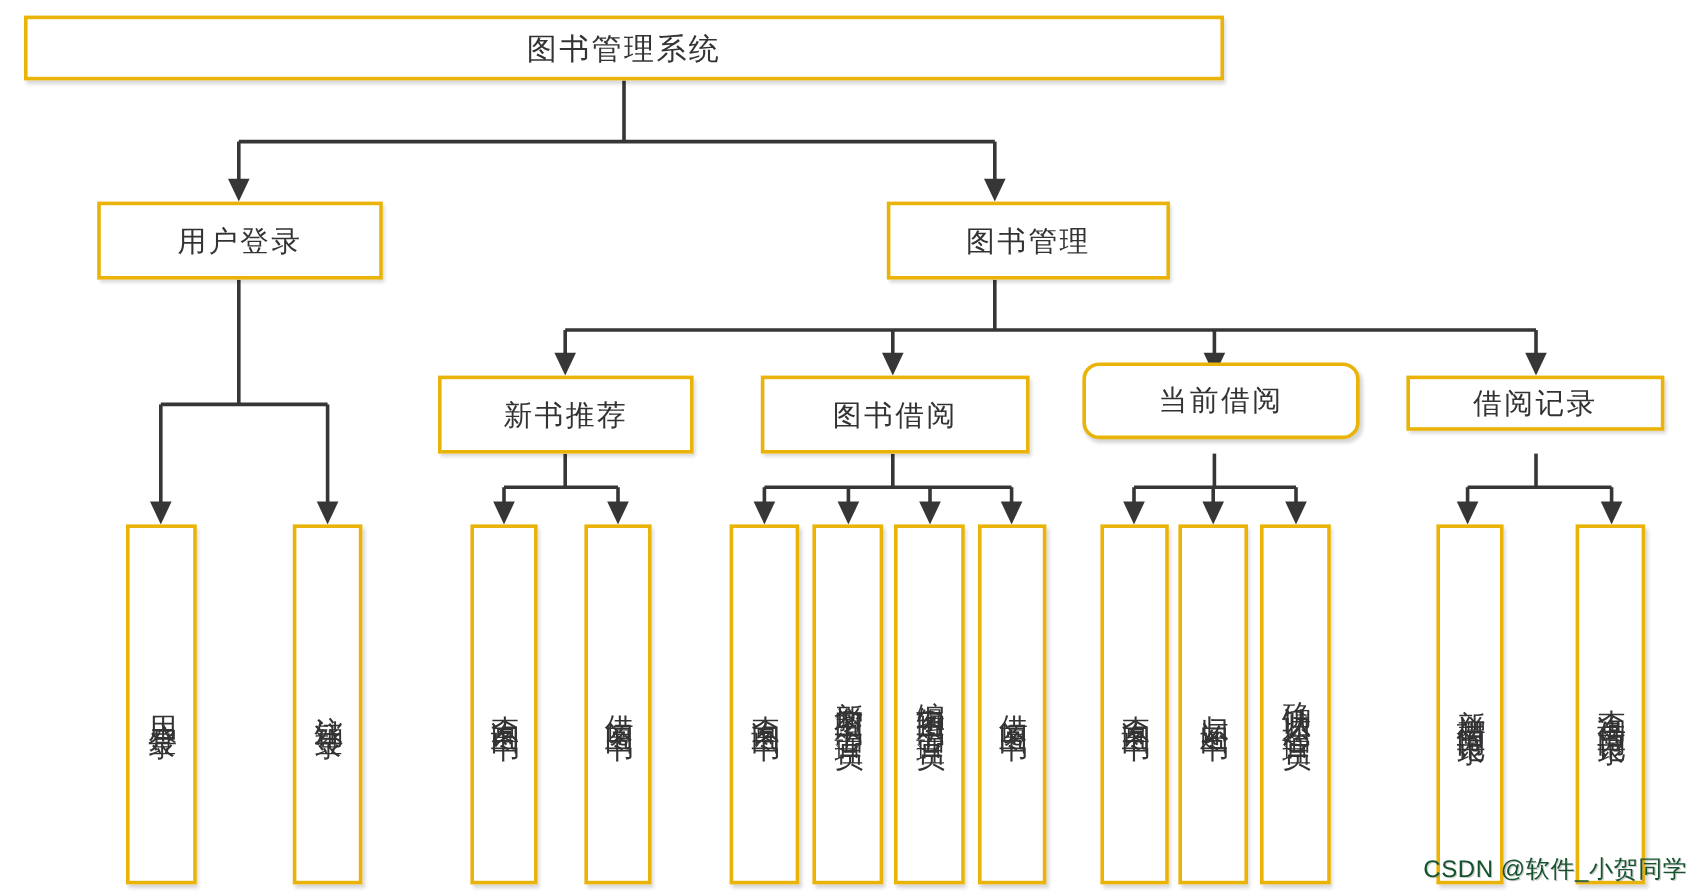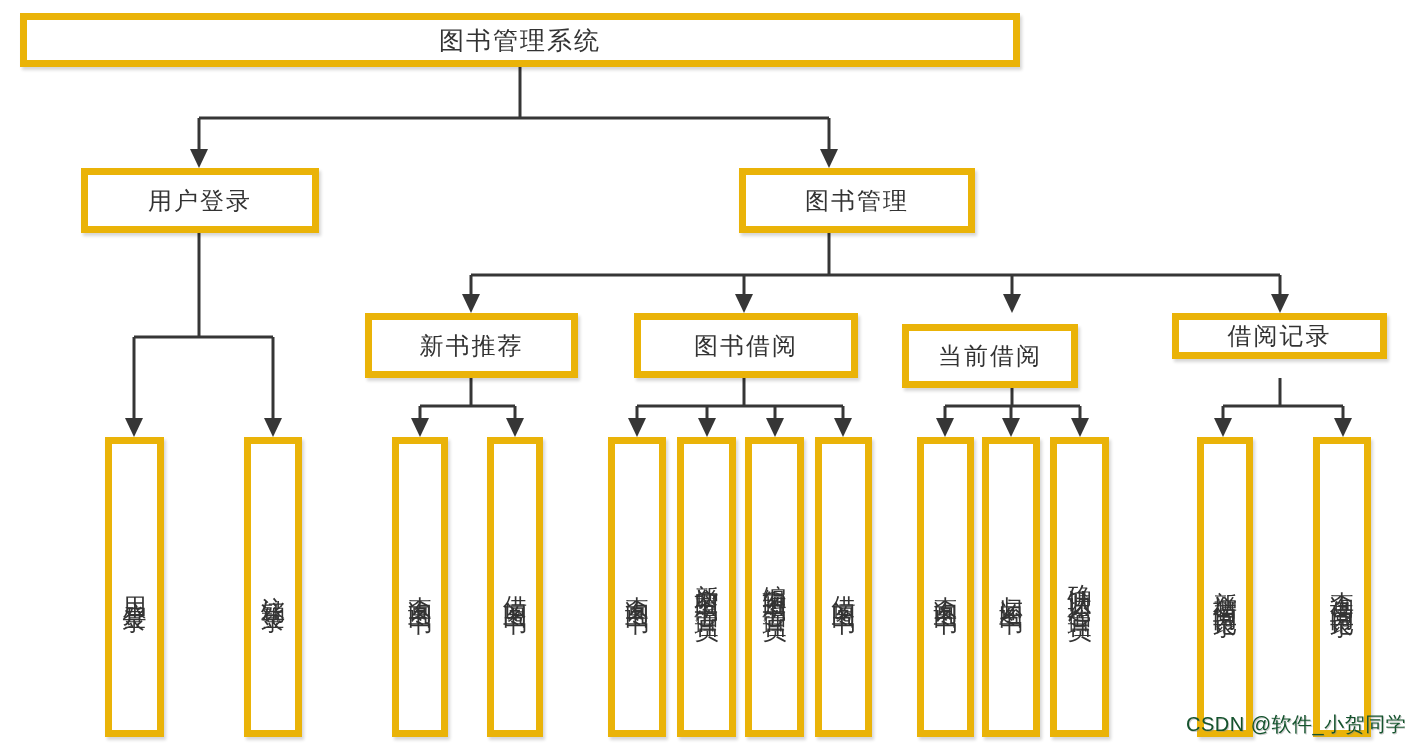--- a/index.html
+++ b/index.html
@@ -13,21 +13,21 @@
     overflow: hidden;
   }
   .wires {
     position: absolute;
     left: 0; top: 0;
     width: 1405px; height: 747px;
   }
   .box {
     position: absolute;
     box-sizing: border-box;
-    border: 7px solid #eab308;
+    border: 3px solid #eab308;
     background: #ffffff;
     display: flex;
     align-items: center;
     justify-content: center;
     text-align: center;
     box-shadow: 2px 3px 3px rgba(0,0,0,0.16);
   }
   .hbox { font-size: 24px; letter-spacing: 2px; }
   .root-box { font-size: 25px; letter-spacing: 2px; }
   .vbox {
@@ -129,21 +129,21 @@
   <div class="box hbox" style="left:711px; top:168px; width:236px; height:65px;margin-left:28px;">
     <span>图书管理</span>
   </div>
 
   <div class="box hbox" style="left:365px; top:313px; width:213px; height:65px;">
     <span>新书推荐</span>
   </div>
   <div class="box hbox" style="left:634px; top:313px; width:224px; height:65px;">
     <span>图书借阅</span>
   </div>
-  <div class="box hbox" style="left:902px; top:324px; width:176px; height:64px;">
+  <div class="box hbox" style="left:902px; top:302px; width:231px; height:64px;border-radius:14px;">
     <span>当前借阅</span>
   </div>
   <div class="box hbox" style="left:1172px; top:313px; width:215px; height:46px;">
     <span>借阅记录</span>
   </div>
 
   <div class="box vbox" style="left:105px; top:437px; width:59px; height:300px;">
     <span>用户登录</span>
   </div>
   <div class="box vbox" style="left:244px; top:437px; width:58px; height:300px;">

